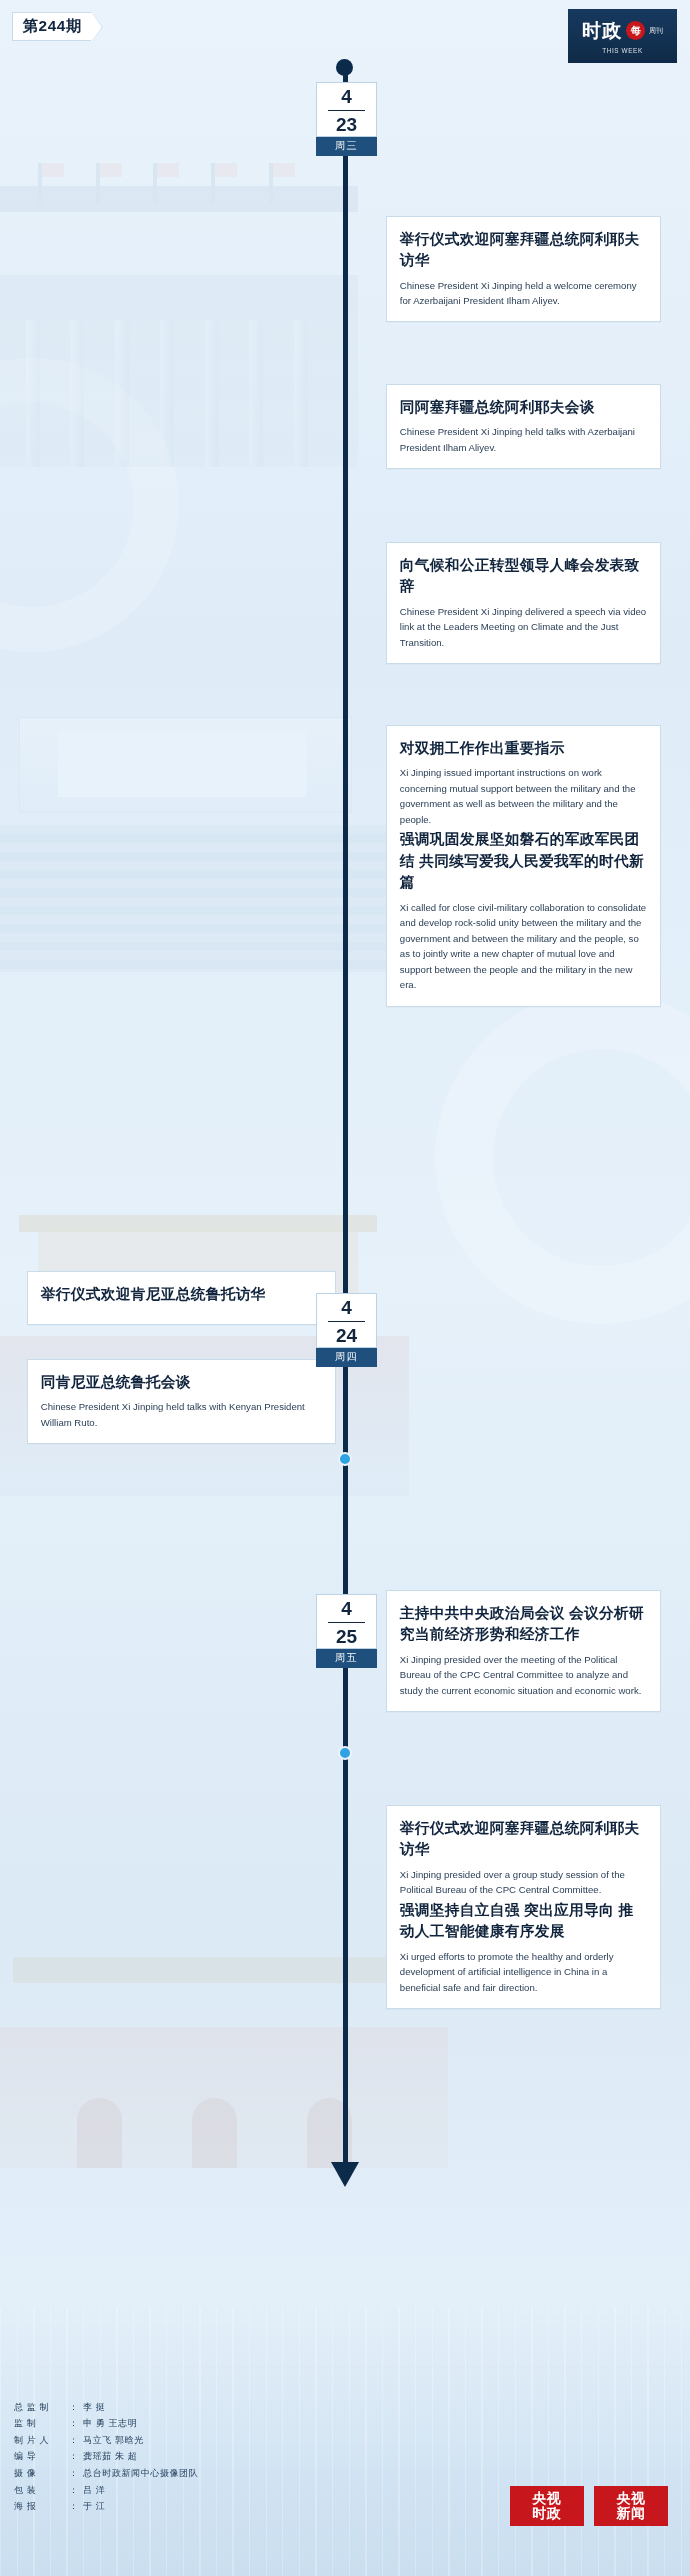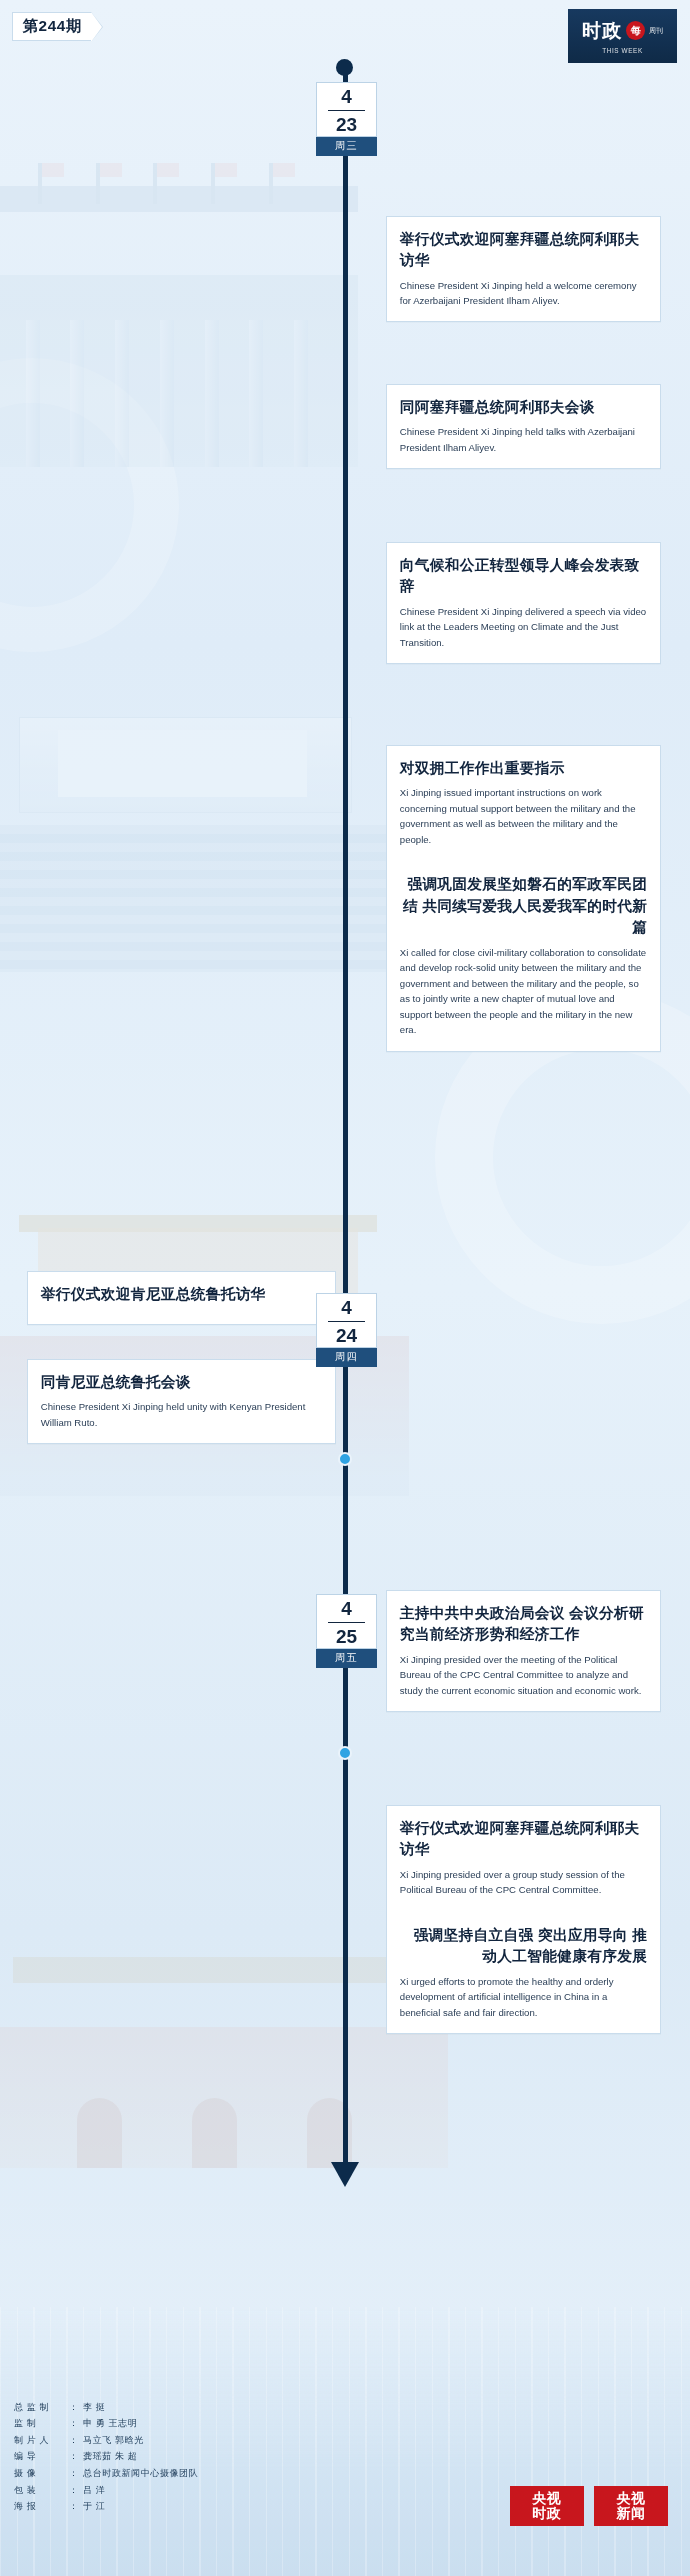--- a/index.html
+++ b/index.html
@@ -145,21 +145,21 @@
   .card {
     position:absolute; background:#ffffff; border:0.6px solid #c9dcec;
     padding:11.5px 12.8px 12.8px; box-shadow:0 0.6px 0 rgba(20,50,80,.04);
   }
   .card.right { left:386px; width:275px; }
   .card.left  { left:27px;  width:309px; }
   .card h3 {
     margin:0 0 6.4px; font-size:14.7px; line-height:1.45; font-weight:bold; color:#11243d;
     letter-spacing:0.3px;
   }
-  .card h3.second { margin-top:27px;text-align:right; }
+  .card h3.second { margin-top:2px; }
   .card p {
     margin:0; font-size:9.6px; line-height:1.62; color:#2a3e56;
   }
   .card p + h3 { margin-top:11.5px; }
 
   
   .credits {
     position:absolute; left:14px; bottom:61px; font-size:9px; line-height:1.85;
     color:#1d3css; color:#1d3b58;
   }
@@ -283,34 +283,34 @@
 <div class="card right" style="top:384px;">
   <h3>同阿塞拜疆总统阿利耶夫会谈</h3>
   <p>Chinese President Xi Jinping held talks with Azerbaijani President Ilham Aliyev.</p>
 </div>
 
 <div class="card right" style="top:542px;">
   <h3>向气候和公正转型领导人峰会发表致辞</h3>
   <p>Chinese President Xi Jinping delivered a speech via video link at the Leaders Meeting on Climate and the Just Transition.</p>
 </div>
 
-<div class="card right" style="top:745px;">
+<div class="card right" style="top:725px;">
   <h3>对双拥工作作出重要指示</h3>
   <p>Xi Jinping issued important instructions on work concerning mutual support between the military and the government as well as between the military and the people.</p>
   <h3 class="second">强调巩固发展坚如磐石的军政军民团结 共同续写爱我人民爱我军的时代新篇</h3>
   <p>Xi called for close civil-military collaboration to consolidate and develop rock-solid unity between the military and the government and between the military and the people, so as to jointly write a new chapter of mutual love and support between the people and the military in the new era.</p>
 </div>
 
 <div class="card left" style="top:1271px;">
   <h3>举行仪式欢迎肯尼亚总统鲁托访华</h3>
 </div>
 
 <div class="card left" style="top:1359px;">
   <h3>同肯尼亚总统鲁托会谈</h3>
-  <p>Chinese President Xi Jinping held unity with Kenyan President William Ruto.</p>
+  <p>Chinese President Xi Jinping held talks with Kenyan President William Ruto.</p>
 </div>
 
 <div class="card right" style="top:1590px;">
   <h3>主持中共中央政治局会议 会议分析研究当前经济形势和经济工作</h3>
   <p>Xi Jinping presided over the meeting of the Political Bureau of the CPC Central Committee to analyze and study the current economic situation and economic work.</p>
 </div>
 
 <div class="card right" style="top:1805px;">
   <h3>举行仪式欢迎阿塞拜疆总统阿利耶夫访华</h3>
   <p>Xi Jinping presided over a group study session of the Political Bureau of the CPC Central Committee.</p>

